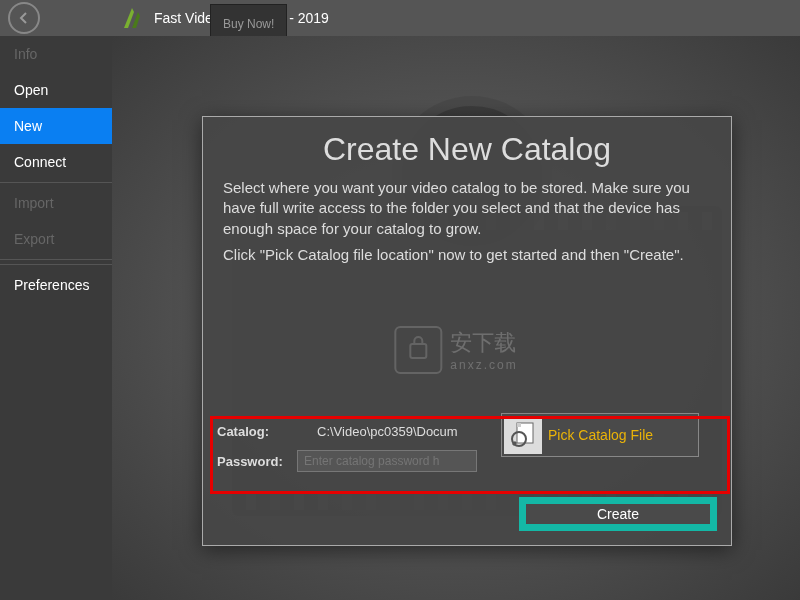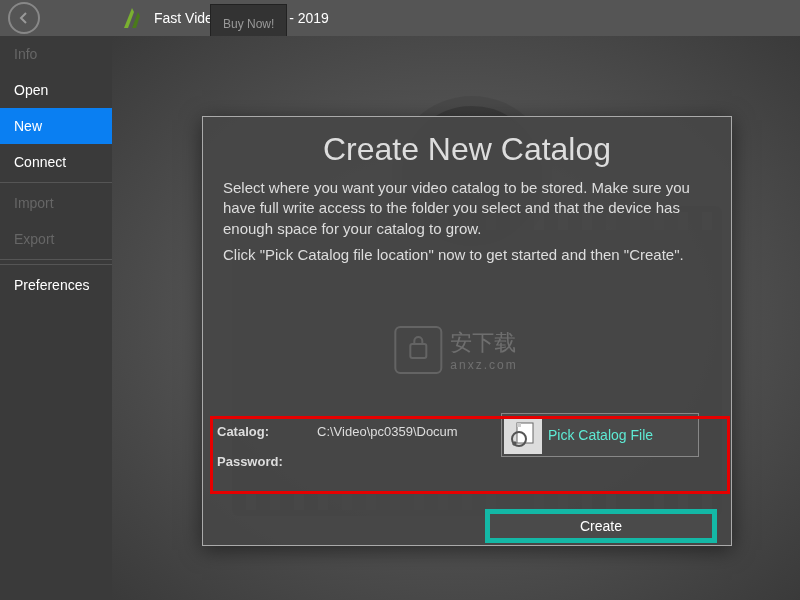--- a/index.html
+++ b/index.html
@@ -43,23 +43,23 @@
 .highlight-box { position: absolute; left: 98px; top: 380px; width: 520px; height: 78px; border: 3px solid #e60000; pointer-events: none; z-index: 10; }
 
 .form-area { position: absolute; left: 14px; right: 14px; top: 302px; }
 .form-row { display: flex; align-items: center; margin-bottom: 6px; height: 24px; }
 .form-label { width: 80px; color: #ddd; font-size: 13px; font-weight: bold; }
 .form-value { color: #ddd; font-size: 13px; margin-left: 20px; }
 .form-input { flex: 0 0 180px; background: #555; border: 1px solid #777; color: #aaa; padding: 3px 6px; font-size: 12px; margin-left: 0; }
 
 .pick-btn { position: absolute; left: 298px; top: 296px; width: 198px; height: 44px; background: #4a4a4a; border: 1px solid #888; display: flex; align-items: center; cursor: pointer; }
 .pick-icon { width: 38px; height: 38px; background: #ddd; margin: 0 6px 0 2px; display: flex; align-items: center; justify-content: center; position: relative; }
-.pick-label { color: #5eead4; font-size: 14px; }
+.pick-label { color: #eab308; font-size: 14px; }
 
-.create-btn { position: absolute; right: 14px; bottom: 2px; width: 232px; height: 34px; background: #4a4a4a; border: 5px solid #14b8a6; color: #fff; font-size: 14px; display: flex; align-items: center; justify-content: center; cursor: pointer; }
+.create-btn { position: absolute; right: 14px; bottom: 14px; width: 198px; height: 34px; background: #4a4a4a; border: 7px solid #14b8a6; color: #fff; font-size: 14px; display: flex; align-items: center; justify-content: center; cursor: pointer; }
 </style>
 </head>
 <body>
 
 <div class="titlebar">
   <div class="back-btn">
     <svg viewBox="0 0 16 16">
         <path d="M10 3 L5 8 L10 13" stroke="#999" stroke-width="2" fill="none"></path>
       </svg>
   </div>
@@ -94,20 +94,21 @@
       <div class="dialog-text">Select where you want your video catalog to be stored. Make sure you have full write access to the folder you select and that the device has enough space for your catalog to grow.</div>
       <div class="dialog-text">Click "Pick Catalog file location" now to get started and then "Create".</div>
 
       <div class="form-area">
         <div class="form-row">
           <span class="form-label">Catalog:</span>
           <span class="form-value">C:\Video\pc0359\Docum</span>
         </div>
         <div class="form-row">
           <span class="form-label">Password:</span>
+          <input class="form-input" type="text" placeholder="Enter catalog password h" style="">
         </div>
       </div>
 
       <div class="pick-btn">
         <div class="pick-icon">
           <svg width="32" height="32" viewBox="0 0 32 32">
               <rect x="10" y="4" width="16" height="20" fill="#fff" stroke="#666"></rect>
               <path d="M10 4 L14 4 L14 8 L10 8 Z" fill="#ccc"></path>
               <circle cx="12" cy="20" r="7" fill="none" stroke="#555" stroke-width="2"></circle>
               <line x1="6" y1="26" x2="9" y2="23" stroke="#555" stroke-width="3"></line>

